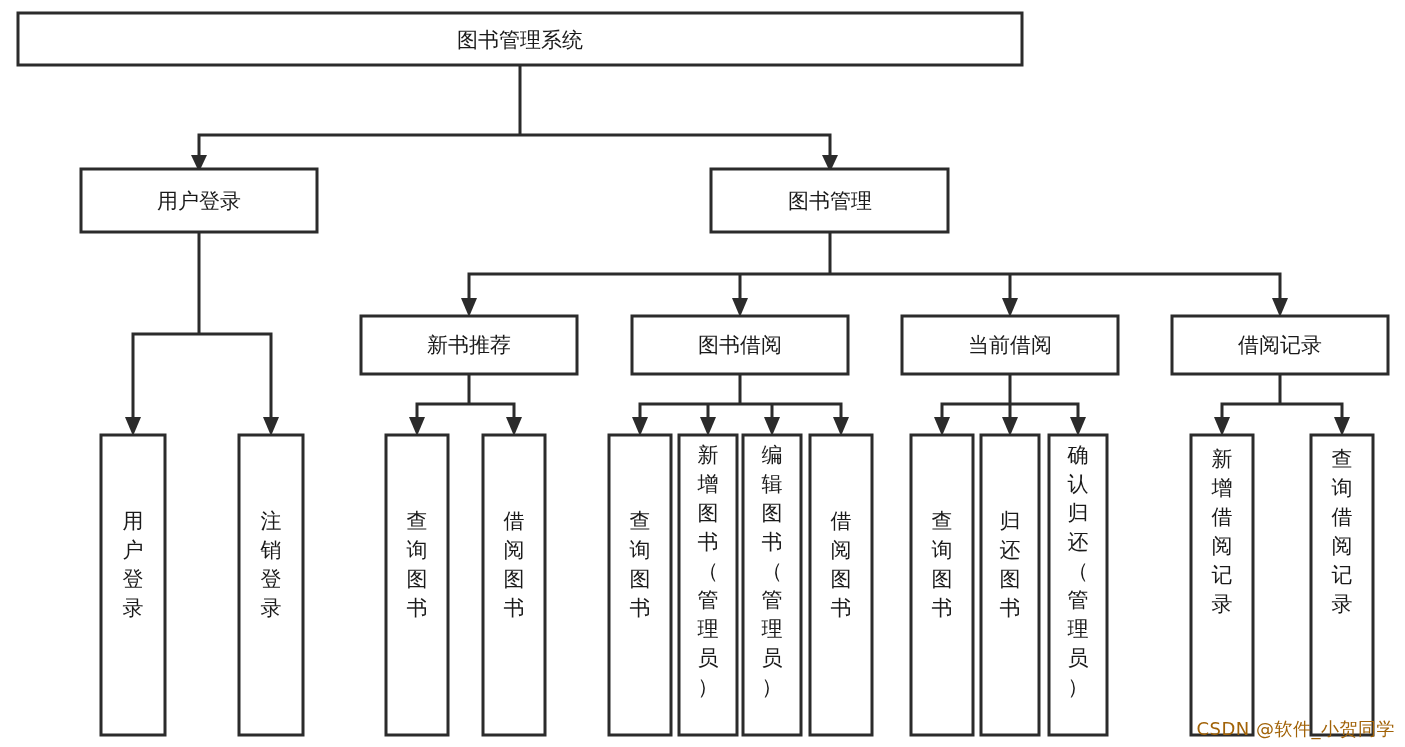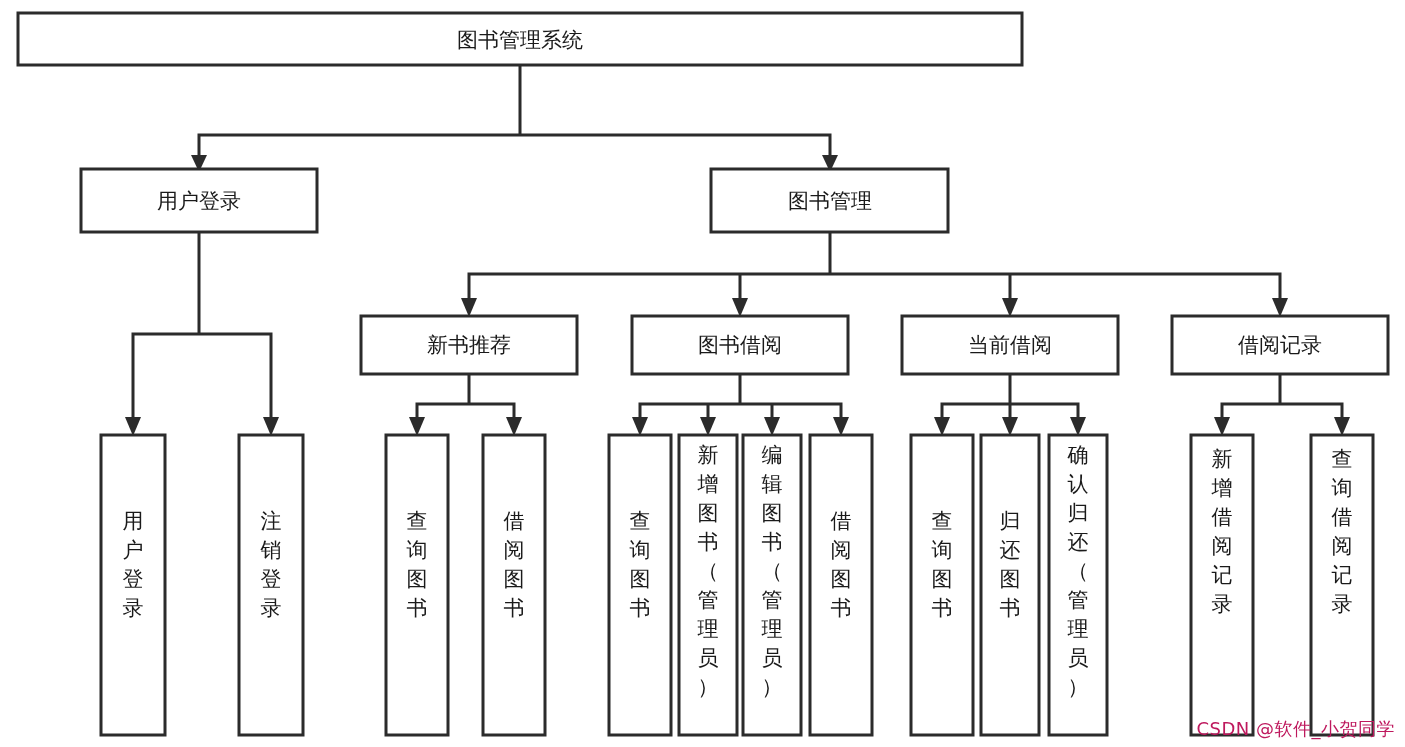--- a/index.html
+++ b/index.html
@@ -54,21 +54,21 @@
     fill: #1a1a1a;
     font-size: 21px;
     text-anchor: middle;
   }
   .watermark {
     position: absolute;
     right: 10px;
     bottom: 6px;
     font-family: "DejaVu Sans", "Liberation Sans", sans-serif;
     font-size: 18px;
-    color: #be185d;
+    color: #a16207;
     white-space: nowrap;
     letter-spacing: 0.5px;
   }
 </style>
 </head>
 <body>
 
 <div id="diagram-root">
 
   <svg id="tree-svg" viewBox="0 0 1405 747">

